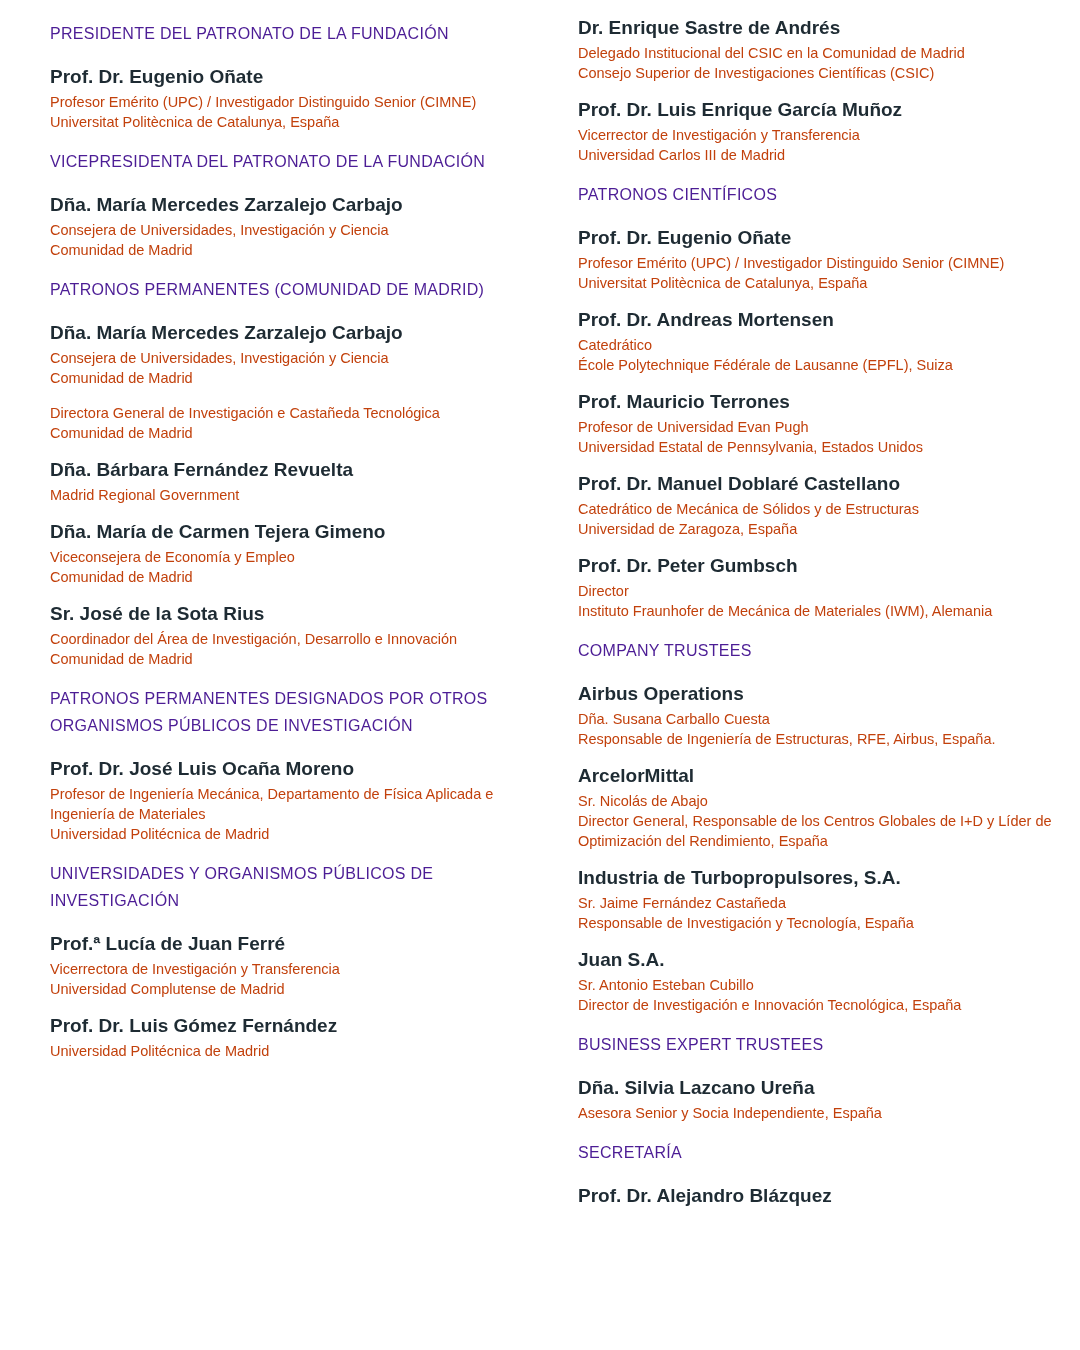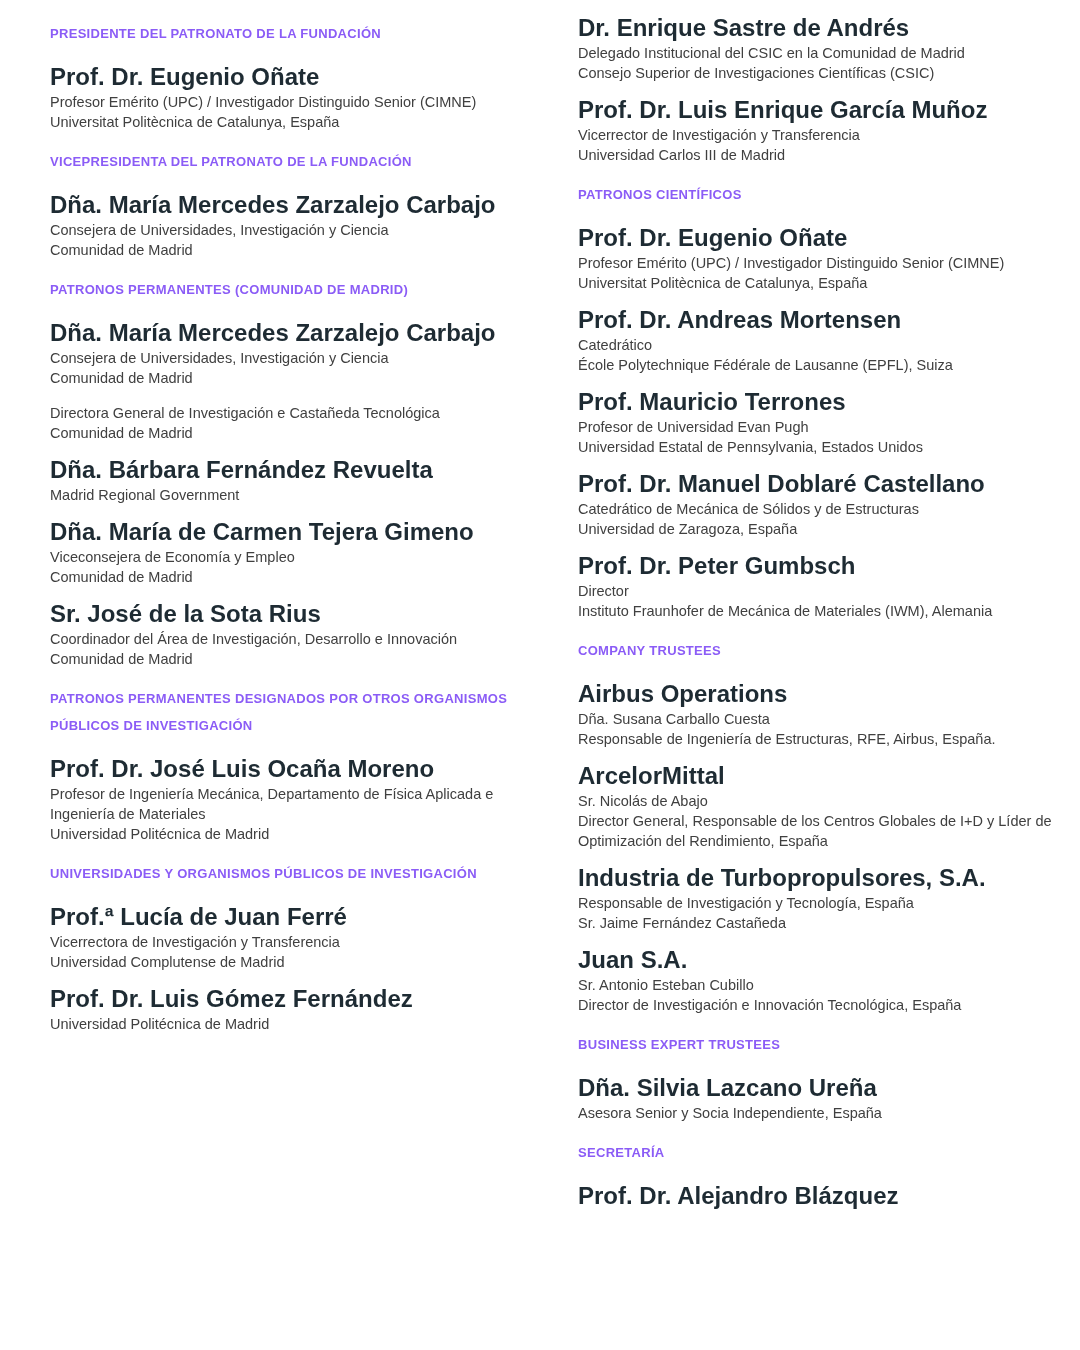--- a/index.html
+++ b/index.html
@@ -16,45 +16,45 @@
     display: grid;
     grid-template-columns: 480px 480px;
     column-gap: 48px;
     overflow: hidden;
     font-family: "Liberation Sans", "DejaVu Sans", sans-serif;
   }
   .column {
     min-width: 0;
   }
   h2.section {
-    font-size: 13px;
+    font-size: 16px;
     line-height: 27px;
-    font-weight: 700;
+    font-weight: 400;
     letter-spacing: 0.3px;
-    color: #8b5cf6;
+    color: #4c1d95;
     margin: 16px 0 18px 0;
   }
   .column > h2.section:first-child {
     margin-top: 4px;
   }
   .entry {
     margin: 0 0 15px 0;
   }
   h3.name {
-    font-size: 24px;
+    font-size: 19px;
     line-height: 24px;
     font-weight: 700;
     color: #1e2b33;
     margin: 0 0 3px 0;
   }
   p.detail {
     font-size: 14.5px;
     line-height: 20px;
     font-weight: 400;
-    color: #404040;
+    color: #c2410c;
     margin: 0;
   }
 </style>
 </head>
 <body>
 
 <div class="page">
   <div class="column" id="column-left">
       <h2 class="section">PRESIDENTE DEL PATRONATO DE LA FUNDACIÓN</h2>
       <div class="entry">
@@ -152,22 +152,22 @@
         <p class="detail">Dña. Susana Carballo Cuesta</p>
         <p class="detail">Responsable de Ingeniería de Estructuras, RFE, Airbus, España.</p>
       </div>
       <div class="entry">
         <h3 class="name">ArcelorMittal</h3>
         <p class="detail">Sr. Nicolás de Abajo</p>
         <p class="detail">Director General, Responsable de los Centros Globales de I+D y Líder de Optimización del Rendimiento, España</p>
       </div>
       <div class="entry">
         <h3 class="name">Industria de Turbopropulsores, S.A.</h3>
+        <p class="detail">Sr. Jaime Fernández Castañeda</p>
         <p class="detail">Responsable de Investigación y Tecnología, España</p>
-        <p class="detail">Sr. Jaime Fernández Castañeda</p>
       </div>
       <div class="entry">
         <h3 class="name">Juan S.A.</h3>
         <p class="detail">Sr. Antonio Esteban Cubillo</p>
         <p class="detail">Director de Investigación e Innovación Tecnológica, España</p>
       </div>
       <h2 class="section">BUSINESS EXPERT TRUSTEES</h2>
       <div class="entry">
         <h3 class="name">Dña. Silvia Lazcano Ureña</h3>
         <p class="detail">Asesora Senior y Socia Independiente, España</p>

